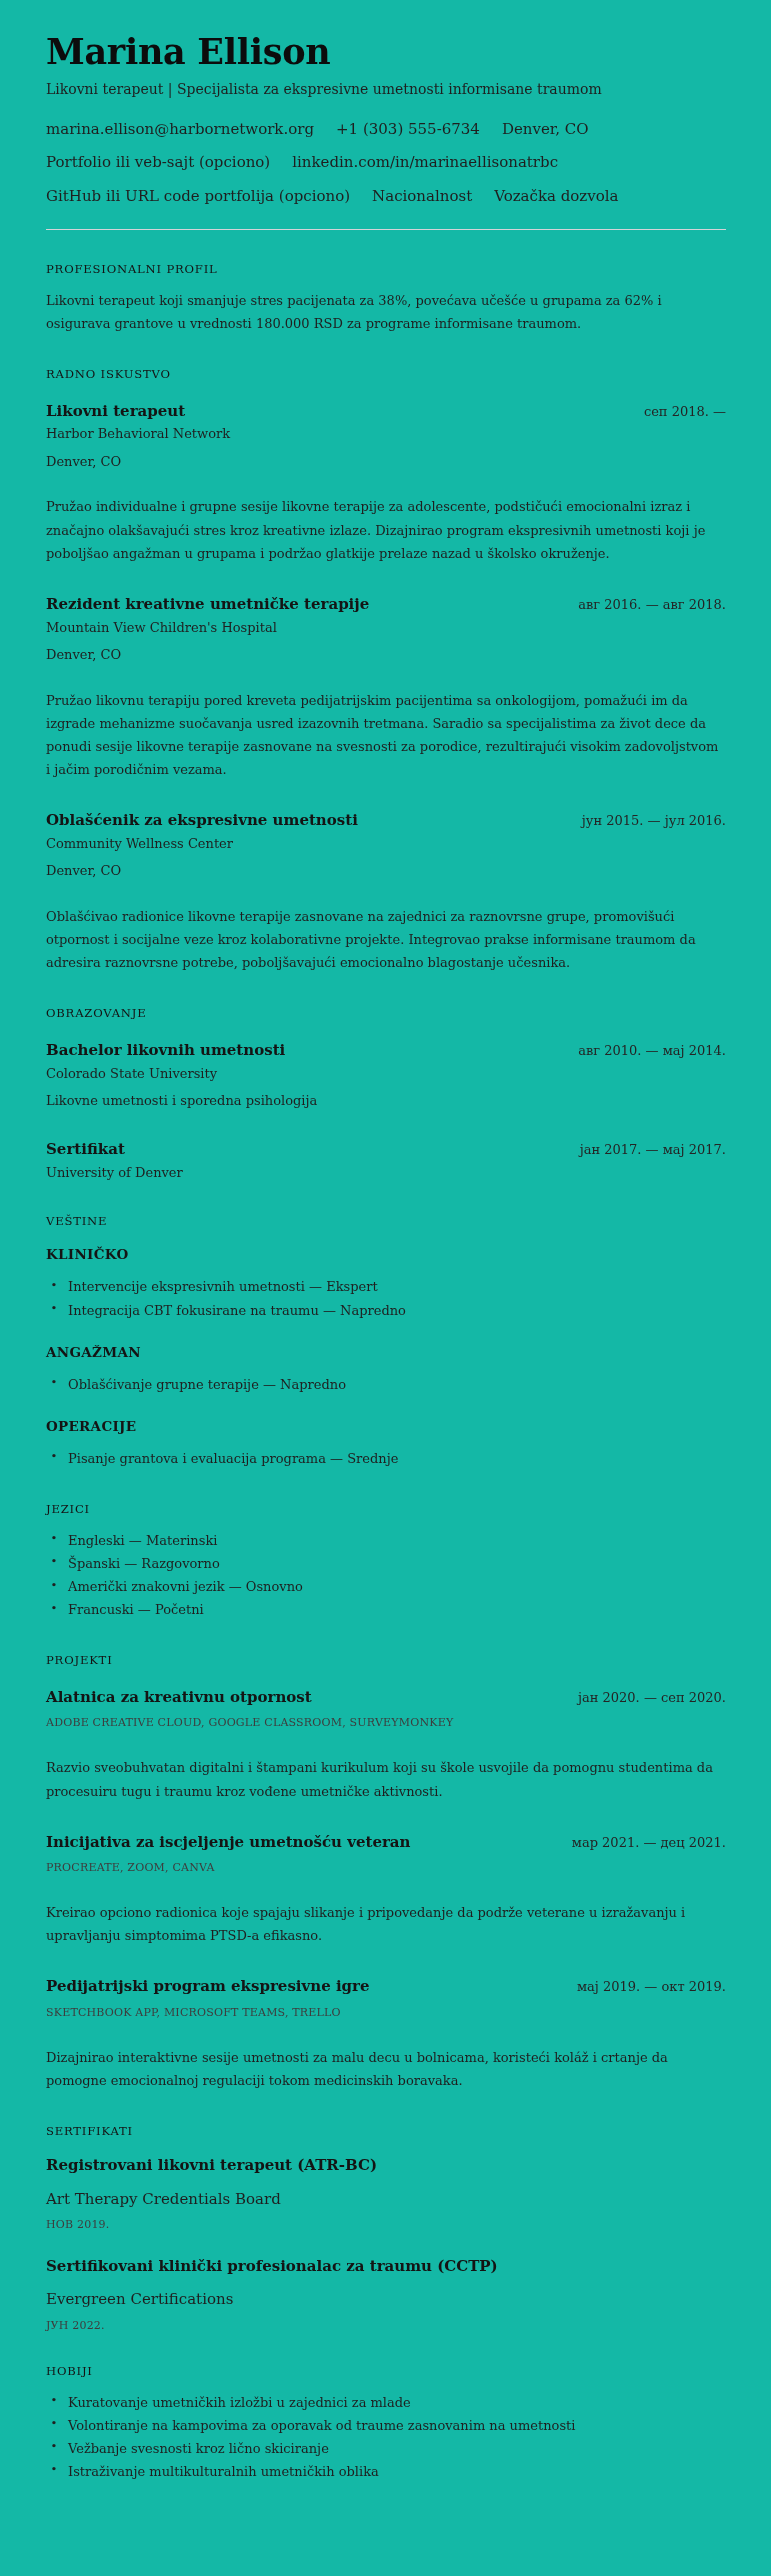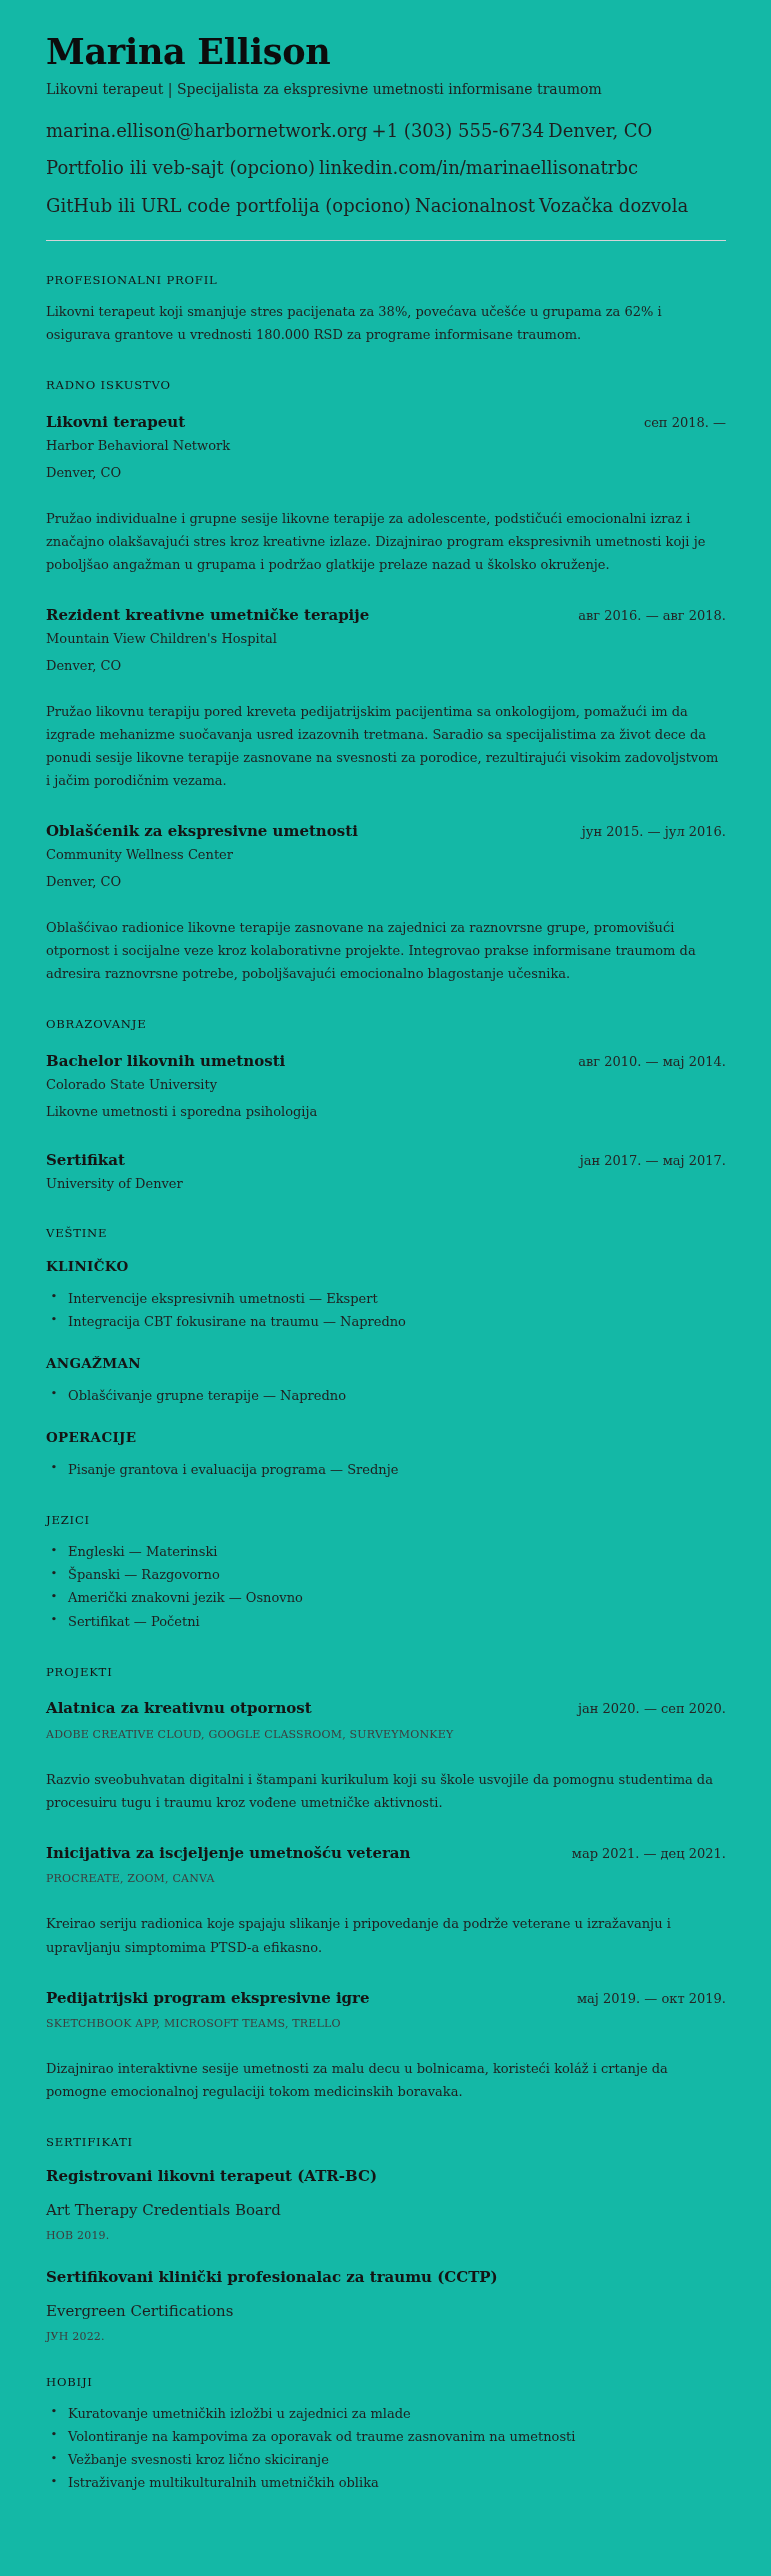--- a/index.html
+++ b/index.html
@@ -6,21 +6,21 @@
   html,body{margin:0;padding:0;background:#ffffff;}
   .page{
     width:772px;height:2576px;box-sizing:border-box;
     padding:30px 46px 0 46px;overflow:hidden;background:#14b8a6;
     font-family:"DejaVu Serif","Liberation Serif",serif;
     color:#1f1f1f;
   }
   h1{font-size:35px;line-height:1.28;margin:0;font-weight:700;color:#0c0c0c;letter-spacing:-0.3px;}
   .headline{font-size:14px;line-height:1.45;margin-top:3.9px;color:#1f1f1f;}
   .contact{margin-top:20.6px;display:flex;flex-direction:column;gap:15px;}
-  .contact-row{display:flex;gap:4px;font-size:18px;line-height:1.25;flex-wrap:nowrap;}
+  .contact-row{display:flex;gap:22px;font-size:15px;line-height:1.25;flex-wrap:nowrap;}
   .divider{margin-top:23px;border:none;border-top:1.3px solid #d4d4d8;height:0;}
   section{margin-top:32px;}
   h2{font-size:11.6px;font-weight:400;letter-spacing:0.8px;margin:0;color:#141414;}
   .body-text{font-size:13px;line-height:1.78;}
   .profile-text{margin:13px 0 0;}
   .entry{margin-top:20.6px;}
   .entry + .entry{margin-top:30px;}
   .entry-head{display:flex;justify-content:space-between;align-items:baseline;gap:13px;}
   h3{font-size:15px;font-weight:700;margin:0;line-height:1.3;color:#141414;}
   .dates{font-size:13px;white-space:nowrap;color:#242424;}
@@ -154,21 +154,21 @@
       </ul>
     </div>
   </section>
 
   <section>
     <h2>JEZICI</h2>
     <ul>
       <li>Engleski — Materinski</li>
       <li>Španski — Razgovorno</li>
       <li>Američki znakovni jezik — Osnovno</li>
-      <li>Sertifikat — Početni</li>
+      <li>Francuski — Početni</li>
     </ul>
   </section>
 
   <section>
     <h2>PROJEKTI</h2>
 
     <div class="entry project">
       <div class="entry-head">
         <h3>Alatnica za kreativnu otpornost</h3>
         <span class="dates">јан 2020. — сеп 2020.</span>
@@ -176,21 +176,21 @@
       <div class="tools">ADOBE CREATIVE CLOUD, GOOGLE CLASSROOM, SURVEYMONKEY</div>
       <p class="body-text desc">Razvio sveobuhvatan digitalni i štampani kurikulum koji su škole usvojile da pomognu studentima da procesuiru tugu i traumu kroz vođene umetničke aktivnosti.</p>
     </div>
 
     <div class="entry project">
       <div class="entry-head">
         <h3>Inicijativa za iscjeljenje umetnošću veteran</h3>
         <span class="dates">мар 2021. — дец 2021.</span>
       </div>
       <div class="tools">PROCREATE, ZOOM, CANVA</div>
-      <p class="body-text desc">Kreirao seriju radionica koje spajaju slikanje i pripovedanje da podrže veterane u izražavanju i upravljanju simptomima PTSD-a efikasno.</p>
+      <p class="body-text desc">Kreirao opciono radionica koje spajaju slikanje i pripovedanje da podrže veterane u izražavanju i upravljanju simptomima PTSD-a efikasno.</p>
     </div>
 
     <div class="entry project">
       <div class="entry-head">
         <h3>Pedijatrijski program ekspresivne igre</h3>
         <span class="dates">мај 2019. — окт 2019.</span>
       </div>
       <div class="tools">SKETCHBOOK APP, MICROSOFT TEAMS, TRELLO</div>
       <p class="body-text desc">Dizajnirao interaktivne sesije umetnosti za malu decu u bolnicama, koristeći koláž i crtanje da pomogne emocionalnoj regulaciji tokom medicinskih boravaka.</p>
     </div>

